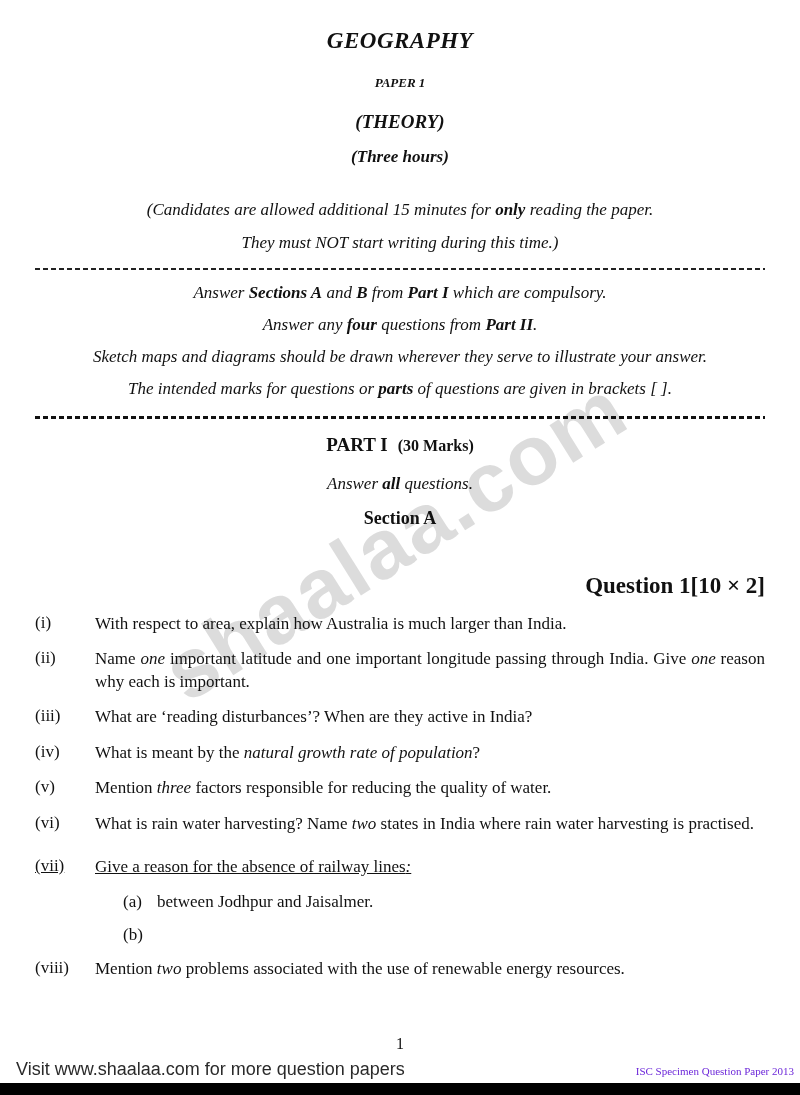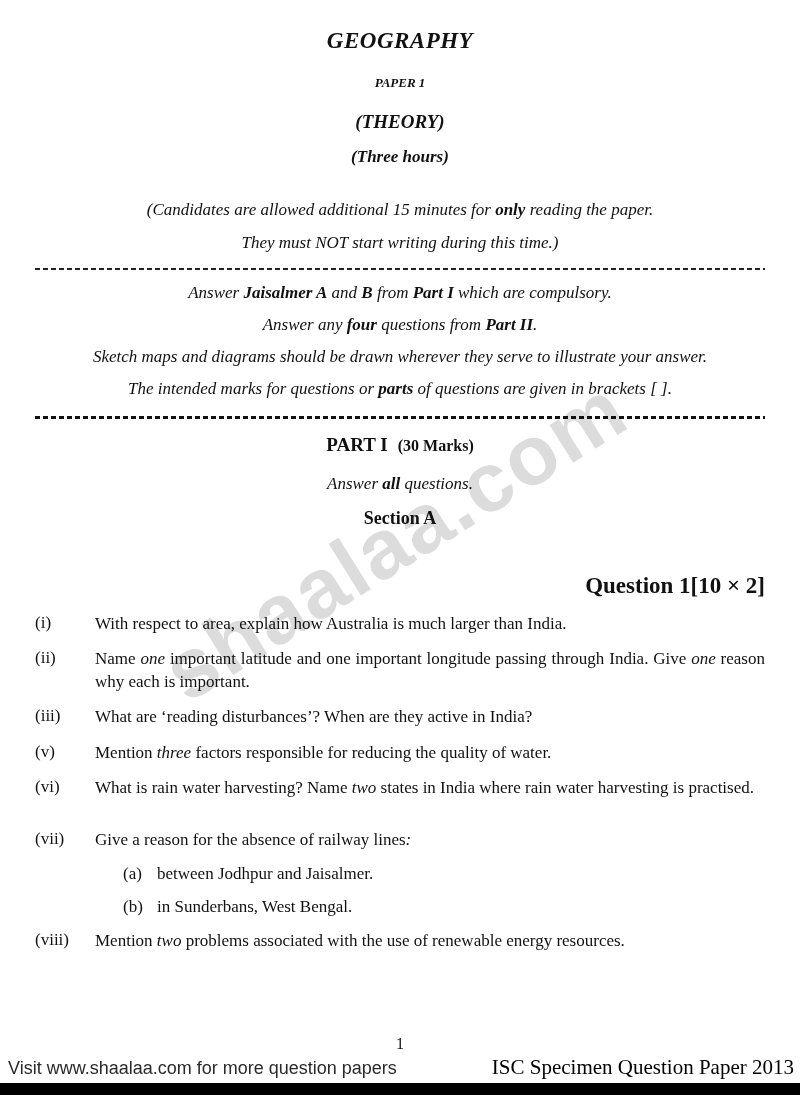--- a/index.html
+++ b/index.html
@@ -28,37 +28,37 @@
   .part-main { font-size:19px; }
   .part-marks { font-size:16px; margin-left:6px; }
   .answer-note { font-size:17px; font-style:italic; text-align:center; margin-bottom:14px; }
   .section-heading { font-size:18px; font-weight:bold; text-align:center; margin-bottom:44px; }
   .q-header { display:flex; justify-content:flex-end; font-weight:bold; font-size:23px; margin-bottom:14px; }
   .q-item { display:flex; font-size:17px; margin-bottom:13px; }
   .q-num { flex:0 0 60px; }
   .q-body { flex:1; text-align:justify; line-height:1.32; }
   .q-sub { display:flex; font-size:17px; margin:13px 0 13px 88px; }
   .sub-num { flex:0 0 34px; }
-  .gap-before { margin-top:29px; }
+  .gap-before { margin-top:21px;text-decoration:underline; }
   .watermark {
     position:absolute; top:492px; left:95px; width:600px;
     transform:rotate(-32deg);
     font-family:"Liberation Sans", sans-serif;
     font-size:84px; font-weight:bold; letter-spacing:2px;
     color:rgba(150,150,150,0.33); text-align:center;
     pointer-events:none; user-select:none; z-index:4; white-space:nowrap;
   }
   .page-number { position:absolute; bottom:42px; left:0; right:0; text-align:center; font-size:16px; }
   .footer-row {
-    position:absolute; bottom:15px; left:4px; right:0;
+    position:absolute; bottom:15px; left:12px; right:0;
     display:flex; justify-content:space-between; align-items:baseline;
     padding:0 6px 0 4px;
   }
   .footer-left { font-family:"Liberation Sans", sans-serif; font-size:18px; color:#2a2a2a; }
-  .footer-right { font-size:21px; color:#000000; }
+  .footer-right { font-size:11px; color:#6d28d9; }
   .footer-bar { position:absolute; bottom:0; left:0; right:0; height:12px; background:#000; }
   .content { position:relative; z-index:6; }
 </style>
 </head>
 <body>
 
 <div class="page">
 
   <div class="watermark">shaalaa.com</div>
 
@@ -68,21 +68,21 @@
       <div class="paper-no center">PAPER 1</div>
       <div class="theory center">(THEORY)</div>
       <div class="hours center">(Three hours)</div>
       <div class="note center"><span>(Candidates are allowed additional 15 minutes for </span><span style="font-weight: bold;">only</span><span> reading the paper.</span></div>
       <div class="note center">They must NOT start writing during this time.)</div>
     </header>
 
     <div class="divider"></div>
 
     <div id="instructions">
-        <div class="instr"><span>Answer </span><span style="font-weight: bold;">Jaisalmer A</span><span> and </span><span style="font-weight: bold;">B</span><span> from </span><span style="font-weight: bold;">Part I</span><span> which are compulsory.</span></div>
+        <div class="instr"><span>Answer </span><span style="font-weight: bold;">Sections A</span><span> and </span><span style="font-weight: bold;">B</span><span> from </span><span style="font-weight: bold;">Part I</span><span> which are compulsory.</span></div>
         <div class="instr"><span>Answer any </span><span style="font-weight: bold;">four</span><span> questions from </span><span style="font-weight: bold;">Part II</span><span>.</span></div>
         <div class="instr"><span>Sketch maps and diagrams should be drawn wherever they serve to illustrate your answer.</span></div>
         <div class="instr"><span>The intended marks for questions or </span><span style="font-weight: bold; margin-top: 24px;">parts</span><span> of questions are given in brackets [ ].</span></div>
       </div>
 
     <div class="divider thick"></div>
 
     <div class="part-heading">
       <span class="part-main">PART I</span>
       <span class="part-marks">(30 Marks)</span>
@@ -104,38 +104,41 @@
         </div>
         <div class="q-item">
           <span class="q-num">(ii)</span>
           <div class="q-body"><span>Name </span><span style="font-style: italic;">one</span><span> important latitude and one important longitude passing through India.  Give </span><span style="font-style: italic;">one</span><span> reason why each is important.</span></div>
         </div>
         <div class="q-item">
           <span class="q-num">(iii)</span>
           <div class="q-body"><span>What are ‘reading disturbances’?  When are they active in India?</span></div>
         </div>
         <div class="q-item">
+          <span class="q-num">(iv)</span>
+          <div class="q-body"><span>What is meant by the </span><span style="font-style: italic;">natural growth rate of population</span><span>?</span></div>
+        </div>
+        <div class="q-item">
           <span class="q-num">(v)</span>
           <div class="q-body"><span>Mention </span><span style="font-style: italic;">three</span><span> factors responsible for reducing the quality of water.</span></div>
         </div>
         <div class="q-item">
           <span class="q-num">(vi)</span>
           <div class="q-body"><span>What is rain water harvesting? Name </span><span style="font-style: italic;">two</span><span> states in India where rain water harvesting is practised.</span></div>
         </div>
         <div class="q-item gap-before">
           <span class="q-num">(vii)</span>
           <div class="q-body"><span>Give a reason for the absence of railway lines</span><span style="font-style: italic;">:</span></div>
         </div>
         <div class="q-sub">
           <span class="sub-num">(a)</span>
           <span><span>between Jodhpur and Jaisalmer.</span></span>
         </div>
         <div class="q-sub">
           <span class="sub-num">(b)</span>
-          <span><span>in Sunderbans, West Bengal.</span></span>
         </div>
         <div class="q-item">
           <span class="q-num">(viii)</span>
           <div class="q-body"><span>Mention </span><span style="font-style: italic;">two</span><span> problems associated with the use of renewable energy resources.</span></div>
         </div>
       </div>
   </div>
 
   <div class="page-number">1</div>
 

